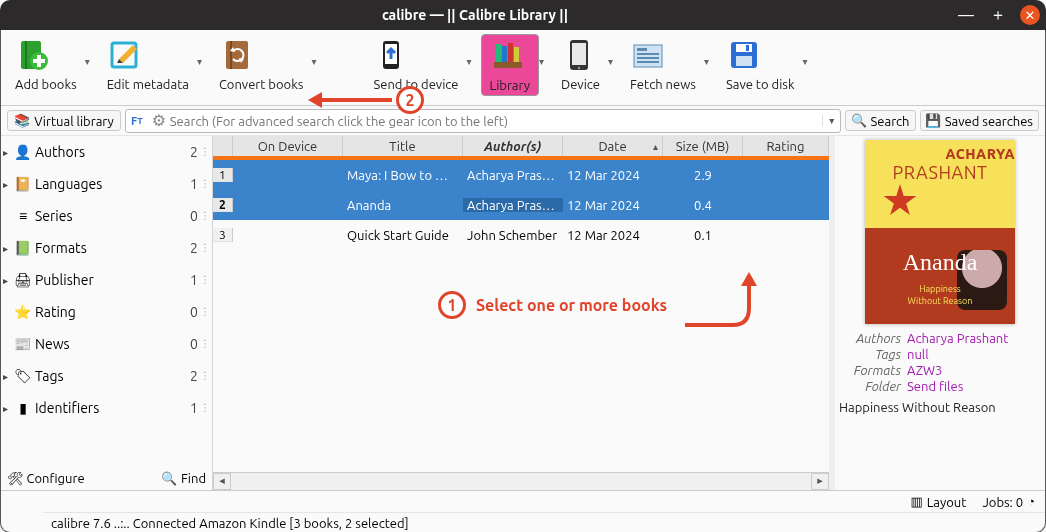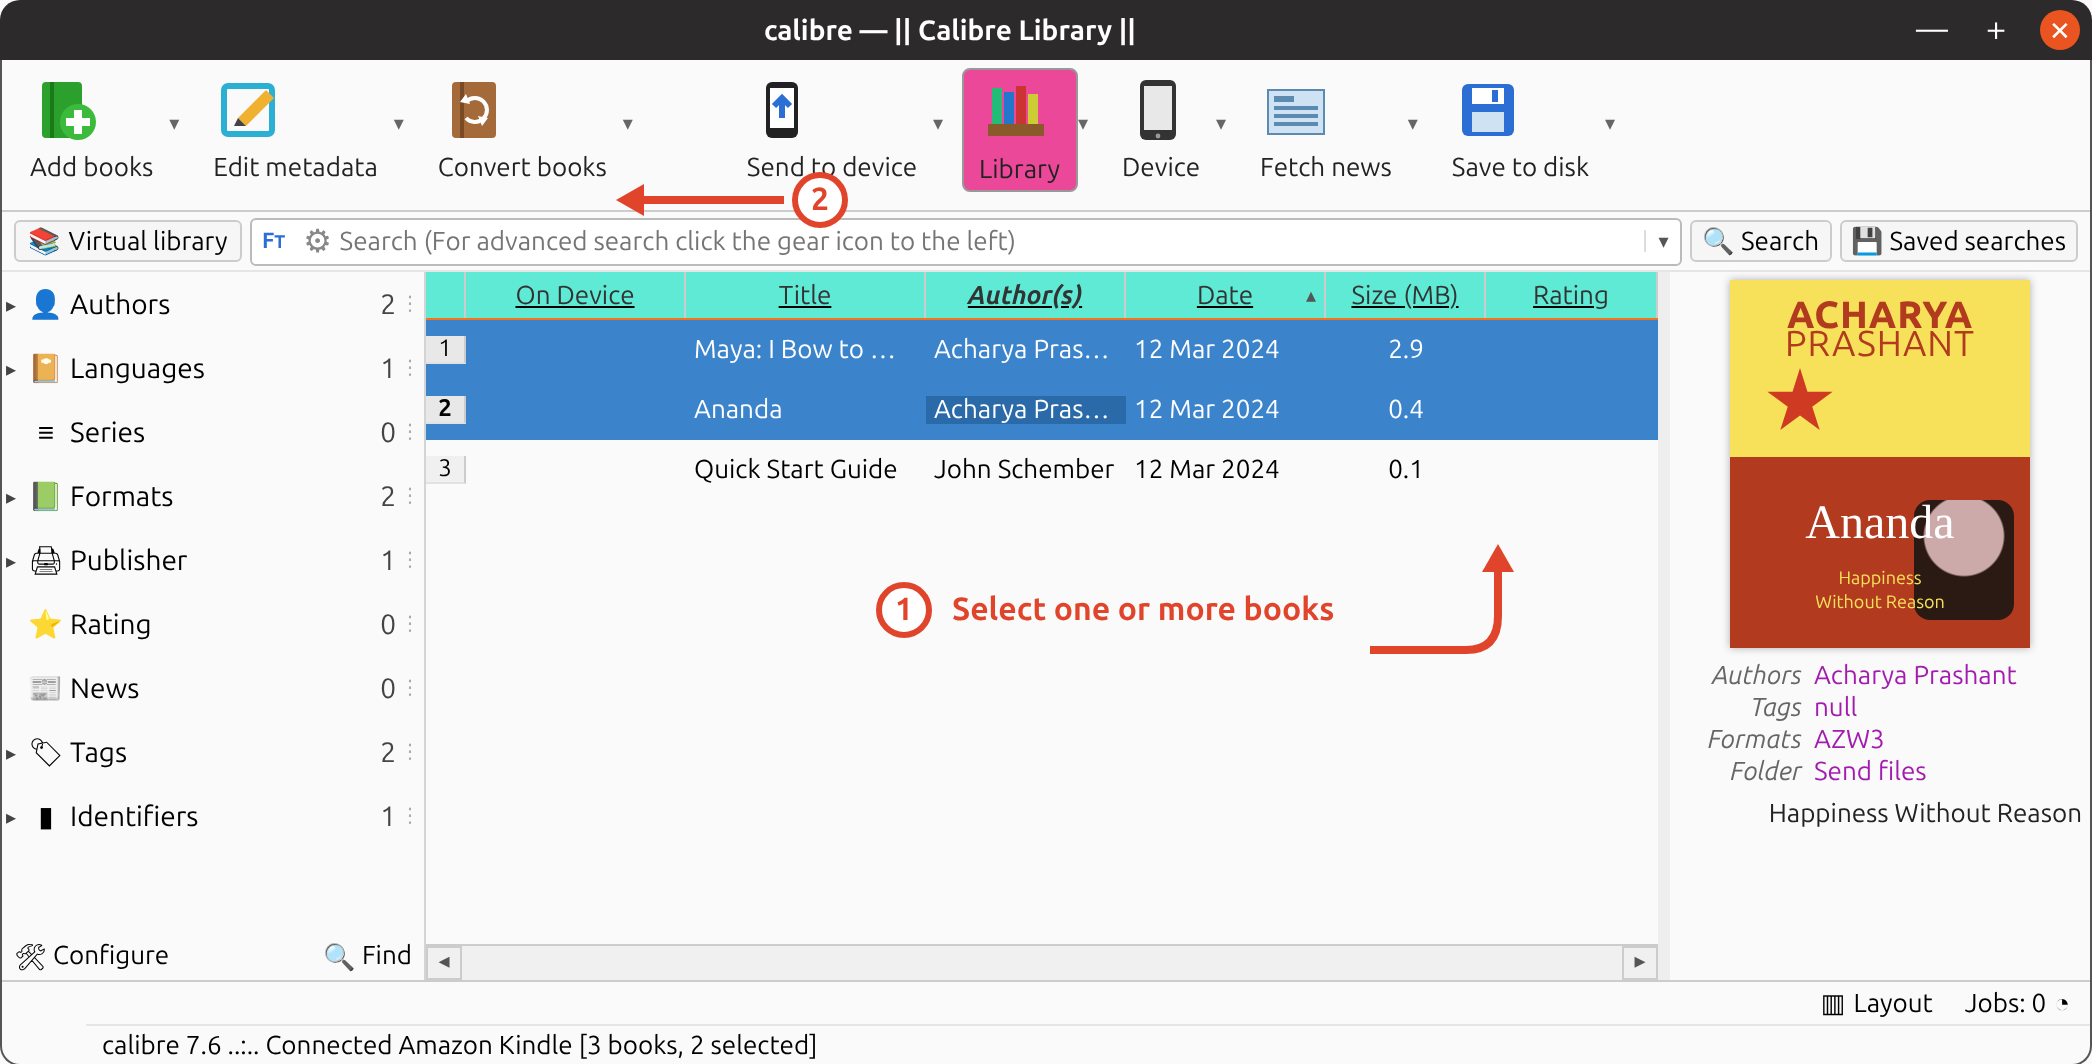--- a/index.html
+++ b/index.html
@@ -40,21 +40,21 @@
   .cat .cicon { width:20px; display:flex; justify-content:center; }
   .cat .clabel { flex:1; padding-left:2px; }
   .cat .ccount { width:24px; text-align:right; color:#444; padding-right:2px; }
   .cat .dots  { width:8px; color:#aaa; font-size:10px; line-height:6px; }
   .leftpanel .flex-fill { flex:1; }
   .footrow { display:flex; align-items:center; height:24px; padding:0 6px; font-size:13px; }
   .footrow .fitem { display:flex; align-items:center; gap:3px; }
 
   
   .center { flex:1; display:flex; flex-direction:column; border-right:6px solid #eee; }
-  .gridhdr { display:flex; height:24px; border-bottom:1px solid #f97316; background:#5eead4; font-size:13px;text-decoration:underline; }
+  .gridhdr { display:flex; height:24px; border-bottom:4px solid #f97316; background:#e5e5e5; font-size:13px; }
   .gridhdr .gh { border-right:1px solid #ccc; display:flex; align-items:center; justify-content:center; position:relative; color:#333; }
   .gh-rowh { width:20px; }
   .gh-ondev { width:110px; }
   .gh-title { width:120px; }
   .gh-auth  { width:100px; font-style:italic; font-weight:600; }
   .gh-date  { width:100px; }
   .gh-size  { width:80px; }
   .gh-rating{ flex:1; }
   .gh .sortmark { position:absolute; right:4px; font-size:10px; color:#555; }
 
@@ -80,33 +80,33 @@
   .annot2 { position:absolute; left:305px; top:56px; display:flex; align-items:center; color:#e0452c; }
   .annot2 .badge { width:28px; height:28px; border:3px solid #e0452c; border-radius:50%; display:flex; align-items:center; justify-content:center; background:#fff; font-weight:700; }
 
   .hscroll { height:18px; background:#f0f0f0; border-top:1px solid #ccc; display:flex; }
   .hscroll .arrow { width:18px; text-align:center; font-size:11px; color:#555; border:1px solid #ccc; }
   .hscroll .track { flex:1; }
 
   
   .rightpanel { width:210px; display:flex; flex-direction:column; align-items:center; padding:4px; font-size:13px; }
   .cover { width:150px; height:184px; position:relative; background:linear-gradient(#f7e15a 0 48%, #b13a1f 48% 100%); box-shadow:0 0 4px rgba(0,0,0,.3); }
-  .cover .ct1 { position:absolute; top:6px; width:100%; text-align:center; color:#b13a1f; font-weight:800; font-size:19px; letter-spacing:0.5px; }
+  .cover .ct1 { position:absolute; top:6px; width:100%; text-align:right; color:#b13a1f; font-weight:800; font-size:14px; letter-spacing:0.5px; }
   .cover .ct2 { position:absolute; top:22px; width:100%; text-align:center; color:#b13a1f; font-weight:400; font-size:18px; letter-spacing:0.5px; }
   .cover .star { position:absolute; top:44px; left:18px; width:34px; height:34px; background:#cf3a23; clip-path: polygon(50% 0,61% 35%,98% 35%,68% 57%,79% 91%,50% 70%,21% 91%,32% 57%,2% 35%,39% 35%); }
   .cover .ct3 { position:absolute; bottom:48px; width:100%; text-align:center; color:#fff; font-family:"Brush Script MT",cursive; font-size:24px; }
   .cover .ct4 { position:absolute; bottom:30px; width:100%; text-align:center; color:#f7e15a; font-size:9px; }
   .cover .ct5 { position:absolute; bottom:18px; width:100%; text-align:center; color:#f7e15a; font-size:9px; }
   .cover .face { position:absolute; bottom:14px; right:8px; width:50px; height:60px; background:radial-gradient(circle at 50% 30%, #caa 0 40%, transparent 42%), #2b1a14; border-radius:8px; }
 
   .meta { width:100%; margin-top:6px; }
   .meta .mr { display:flex; padding:1px 4px; }
   .meta .mk { width:64px; text-align:right; color:#666; font-style:italic; padding-right:6px; }
   .meta .mv { color:#a21caf; }
-  .tagline { width:100%; text-align:right; padding-top:6px; color:#222; }
+  .tagline { width:100%; text-align:left; padding-top:6px; color:#222; }
 
   
   .status1 { display:flex; height:22px; align-items:center; border-top:1px solid #ccc; font-size:13px; }
   .status1 .right { margin-left:auto; display:flex; gap:16px; padding-right:10px; }
   .status1 .sitem { display:flex; align-items:center; gap:4px; }
   .status2 { display:flex; height:20px; align-items:center; font-size:13px; padding:0 8px; border-top:1px solid #e5e5e5;margin-left:42px; }
 
   a.link { color:#1a5fb4; text-decoration:none; }
 
 </style>

